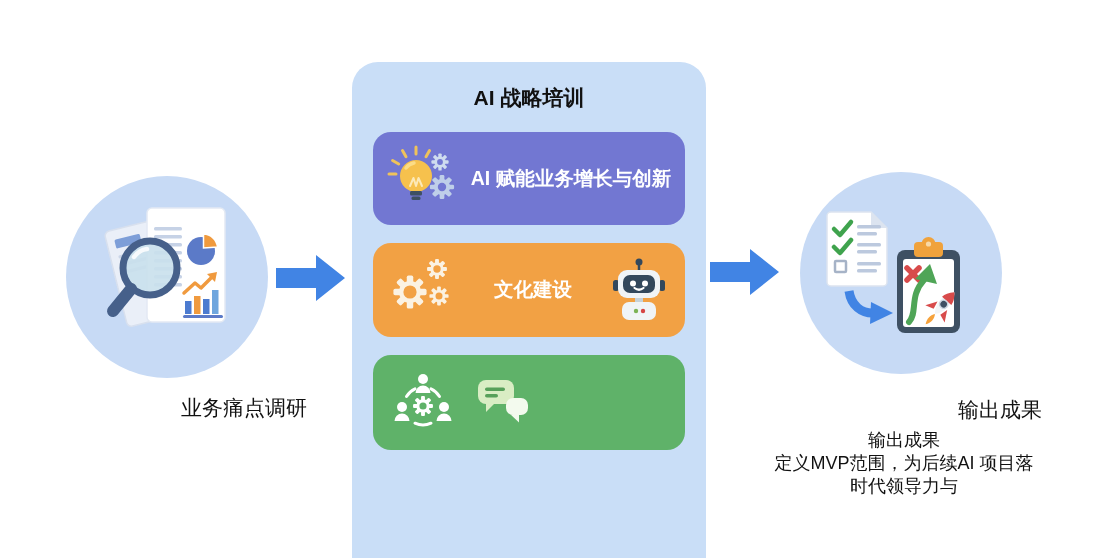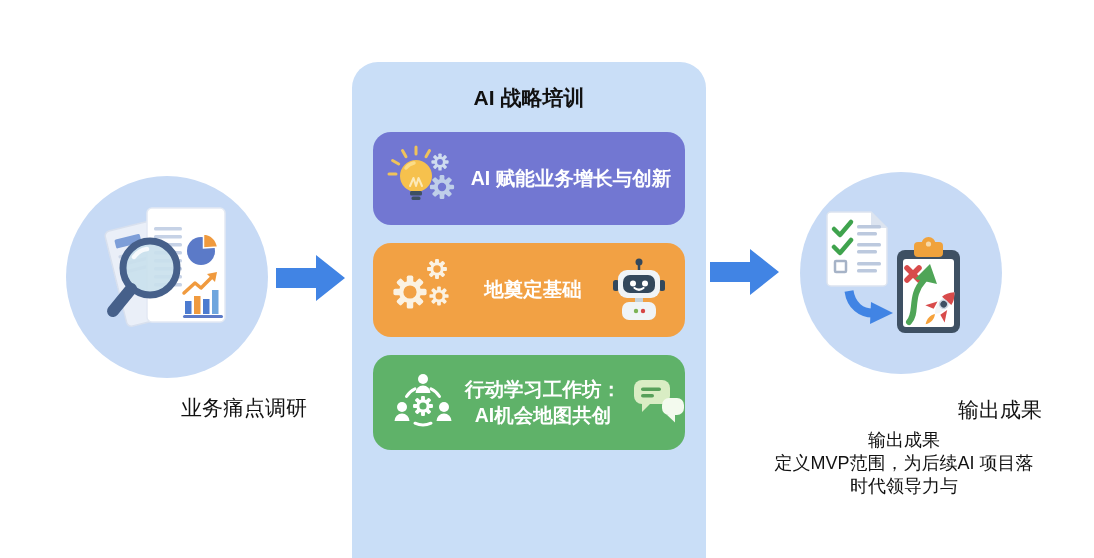--- a/index.html
+++ b/index.html
@@ -142,21 +142,21 @@
         <svg width="80" height="80" viewBox="0 0 80 80">
           <use href="#gear8" transform="translate(27 42) scale(0.85)" fill="#FBF2E2"></use>
           <circle cx="27" cy="42" r="6.6" fill="#F2A144"></circle>
           <use href="#gear8" transform="translate(54 19) scale(0.51)" fill="#FBF2E2"></use>
           <circle cx="54" cy="19" r="3.7" fill="#F2A144"></circle>
           <use href="#gear8" transform="translate(56 46) scale(0.49)" fill="#FBF2E2"></use>
           <circle cx="56" cy="46" r="3.5" fill="#F2A144"></circle>
         </svg>
       </div>
       <div class="card-text">
-        <div>地奠定基础</div>
+        <div>文化建设</div>
       </div>
       <div class="icon-right">
         <svg width="70" height="70" viewBox="0 0 70 70">
           <circle cx="35" cy="7" r="3.5" fill="#33485C"></circle>
           <line x1="35" y1="9" x2="35" y2="16" stroke="#33485C" stroke-width="2.5"></line>
           <rect x="9" y="25" width="6" height="11" rx="2.5" fill="#33485C"></rect>
           <rect x="55" y="25" width="6" height="11" rx="2.5" fill="#33485C"></rect>
           <rect x="14" y="15" width="42" height="28" rx="9" fill="#F0F4F7"></rect>
           <rect x="19" y="20" width="32" height="18" rx="7" fill="#33485C"></rect>
           <circle cx="29" cy="28.5" r="3" fill="#FFFFFF"></circle>
@@ -183,24 +183,20 @@
             <path d="M29.5 27 a7.5 7.5 0 0 1 15 0 Z"></path>
             <circle cx="16" cy="41" r="5"></circle>
             <path d="M8.5 55 a7.5 7.5 0 0 1 15 0 Z"></path>
             <circle cx="58" cy="41" r="5"></circle>
             <path d="M50.5 55 a7.5 7.5 0 0 1 15 0 Z"></path>
           </g>
           <use href="#gear8" transform="translate(37 40) scale(0.51)" fill="#FFFFFF"></use>
           <circle cx="37" cy="40" r="3.6" fill="#5FB269"></circle>
         </svg>
       </div>
-      <div class="card-text">
-        <div>行动学习工作坊：</div>
-        <div>AI机会地图共创</div>
-      </div>
       <div class="icon-right">
         <svg width="70" height="70" viewBox="0 0 70 70">
           <rect x="10" y="12" width="36" height="24" rx="8" fill="#D9EDC4"></rect>
           <path d="M18 35 v9 l9 -9 z" fill="#D9EDC4"></path>
           <rect x="17" y="19.5" width="20" height="3.6" rx="1.8" fill="#57A05A"></rect>
           <rect x="17" y="26" width="13" height="3.6" rx="1.8" fill="#57A05A"></rect>
           <rect x="38" y="30" width="22" height="17" rx="7" fill="#F3FAEE"></rect>
           <path d="M51 46.5 v8 l-8.5 -8 z" fill="#F3FAEE"></path>
         </svg>
       </div>

